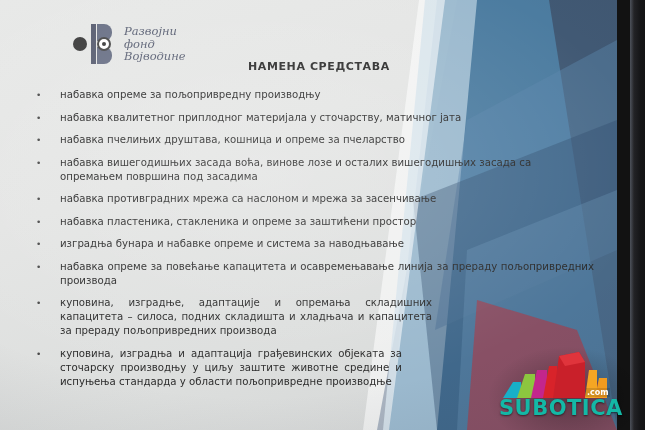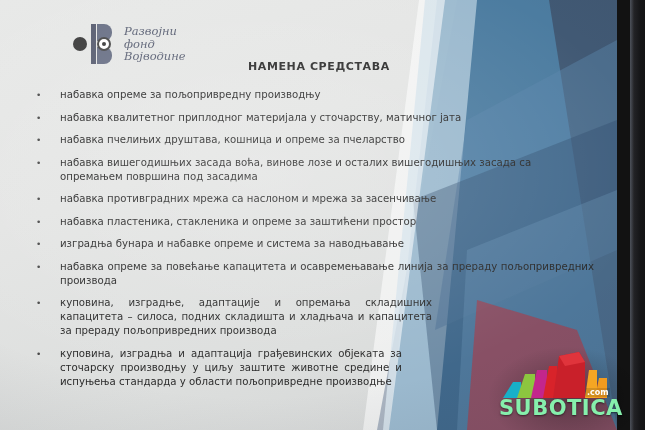--- a/index.html
+++ b/index.html
@@ -97,21 +97,21 @@
   .bullet.b9 .txt{padding-right:170px;}
   .bullet.b10 .txt{padding-right:200px;}
 
   
   .wm{
     position:absolute;left:497px;top:352px;width:120px;height:72px;z-index:60;
   }
   .wm-bars{position:absolute;left:0;top:0;width:120px;height:50px;}
   .wm-word{
     position:absolute;left:2px;top:44px;font-size:21px;font-weight:bold;
-    letter-spacing:.5px;color:#86efac;text-shadow:0 1px 2px rgba(0,0,0,.55);
+    letter-spacing:.5px;color:#14b8a6;text-shadow:0 1px 2px rgba(0,0,0,.55);
     font-family:"DejaVu Sans","Liberation Sans",sans-serif;
   }
   .wm-com{
     position:absolute;left:89px;top:36px;font-size:8px;font-weight:bold;
     color:#ffffff;background:rgba(20,20,20,.15);padding:0 1px;
   }
   .wm-shadow{
     position:absolute;left:-10px;top:-6px;width:145px;height:86px;
     background:radial-gradient(ellipse at 55% 60%,rgba(0,0,0,.30) 0%,rgba(0,0,0,0) 70%);
   }

